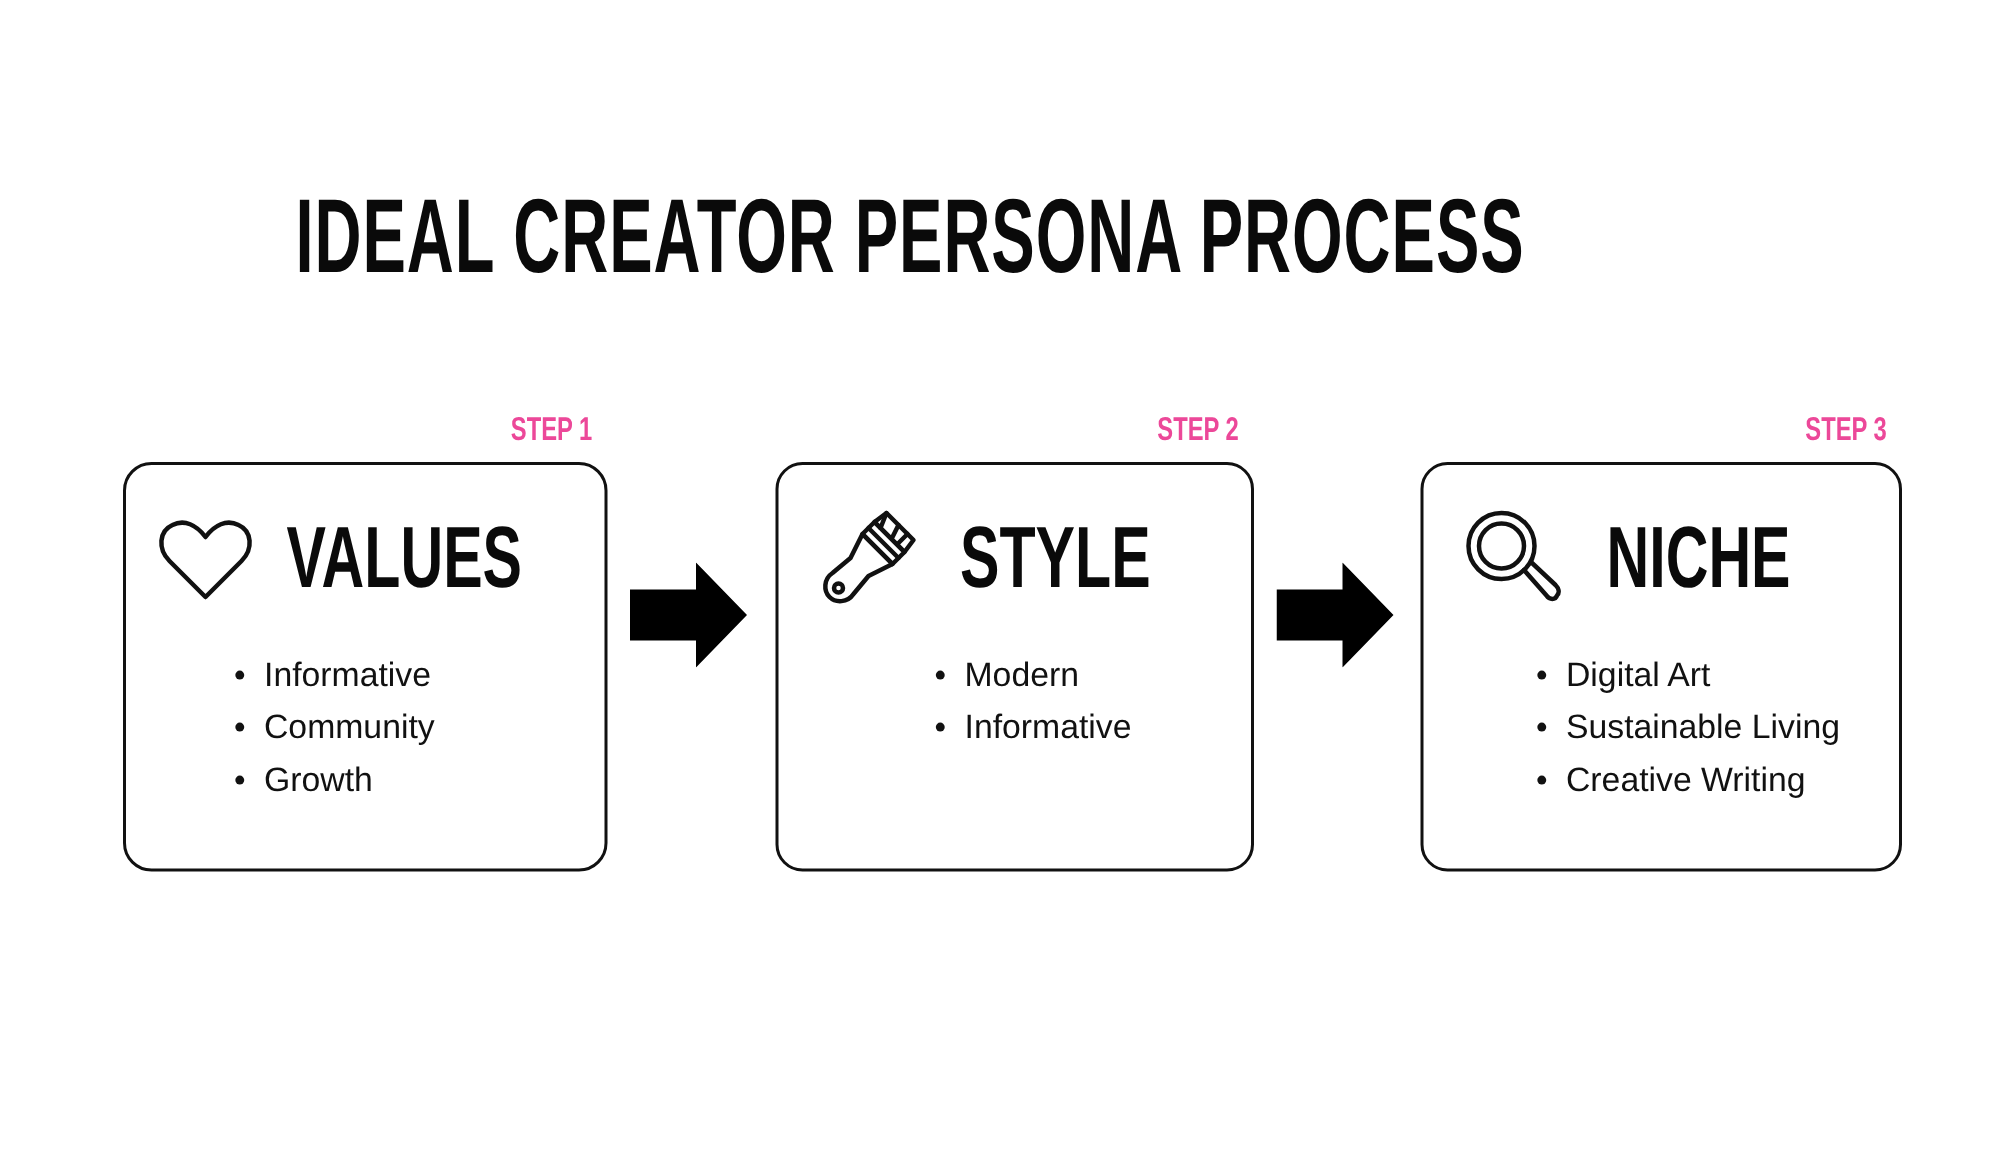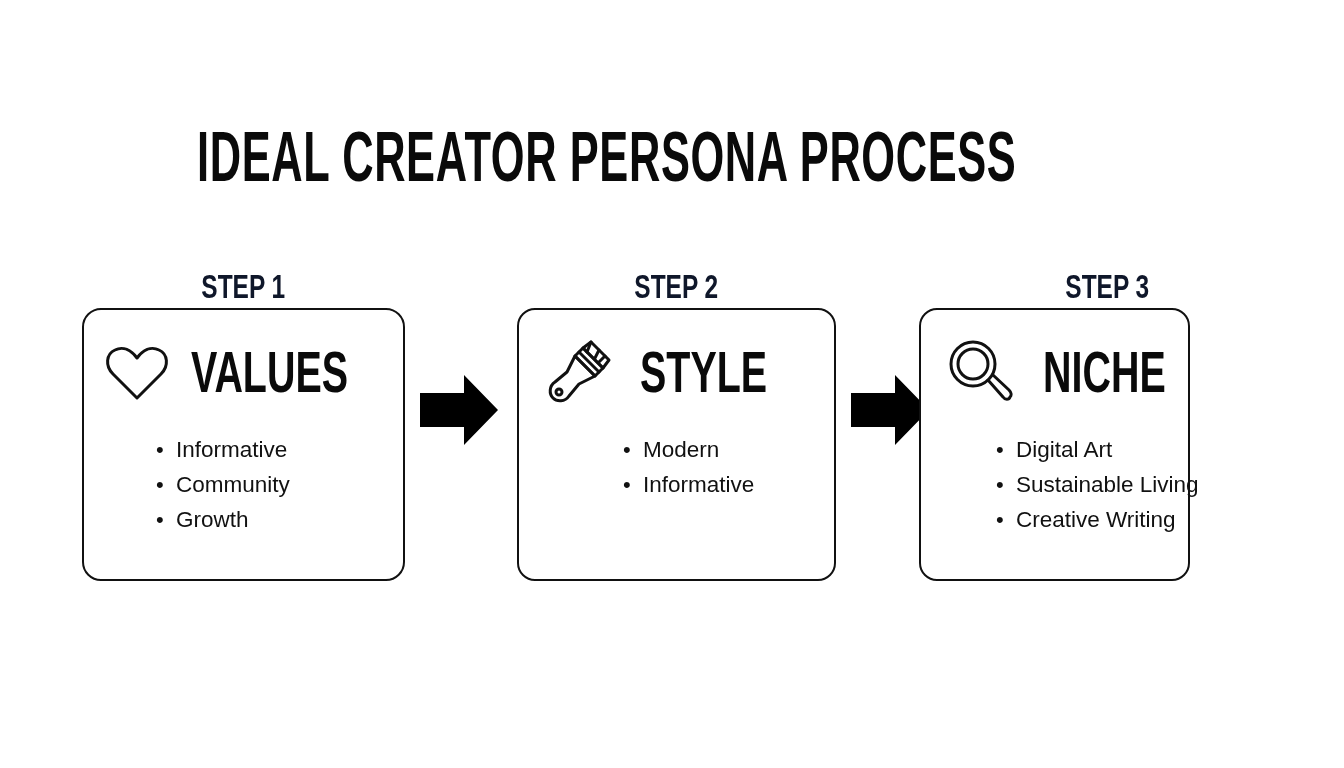--- a/index.html
+++ b/index.html
@@ -30,25 +30,25 @@
       transform-origin: left top;
       transform: scaleX(0.62);
       color: #0a0a0a;
     }
     .step-label {
       position: absolute;
       top: 270px;
       height: 32px;
       font-family: "Liberation Sans", sans-serif;
       font-weight: bold;
-      font-size: 34px;
+      font-size: 22px;
       line-height: 32px;
-      text-align: center;
+      text-align: right;
       white-space: nowrap;
-      color: #0f172a;
+      color: #ec4899;
     }
     .step-label span {
       display: inline-block;
       transform: scaleX(0.72);
       transform-origin: center top;
     }
     .card {
       position: absolute;
       top: 308px;
       height: 273px;
@@ -164,21 +164,21 @@
     <li><span class="bullet">•</span><span>Informative</span></li>
   </ul>
 </div>
 
 <div class="arrow" style="left:851px;">
   <svg viewBox="0 0 80 70">
     <polygon points="0,18 44,18 44,0 78,35 44,70 44,52 0,52" fill="#000"></polygon>
   </svg>
 </div>
 
-<div class="card" style="left:919px;width:271px;">
+<div class="card" style="left:947px;width:321px;">
   <div class="card-icon" style="left:26px;">
     <svg viewBox="0 0 66 66" fill="none" stroke="#111" stroke-width="3" stroke-linejoin="round" stroke-linecap="round">
       <circle cx="26" cy="24" r="22"></circle>
       <circle cx="26" cy="24" r="15"></circle>
       <path d="M41 40 L56 57 C58 60 62 60 63 57 C65 55 64 52 62 50 L46 35"></path>
     </svg>
   </div>
   <div class="card-heading" style="left:122px;">NICHE</div>
   <ul class="card-list" style="left:75px;">
     <li><span class="bullet">•</span><span>Digital Art</span></li>

